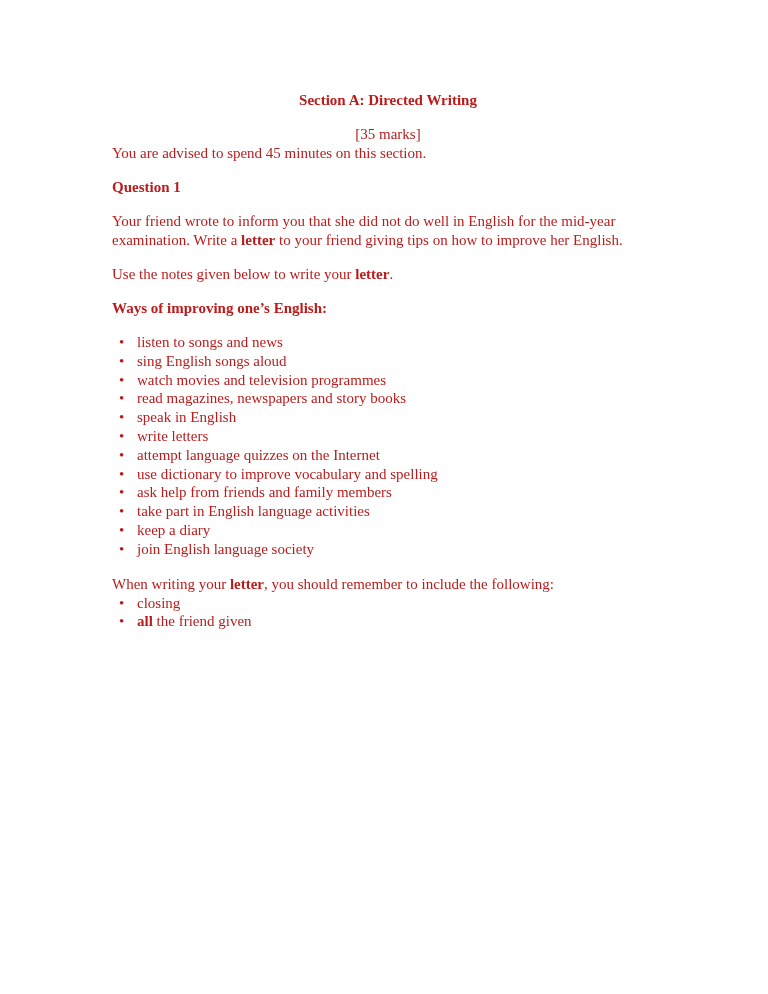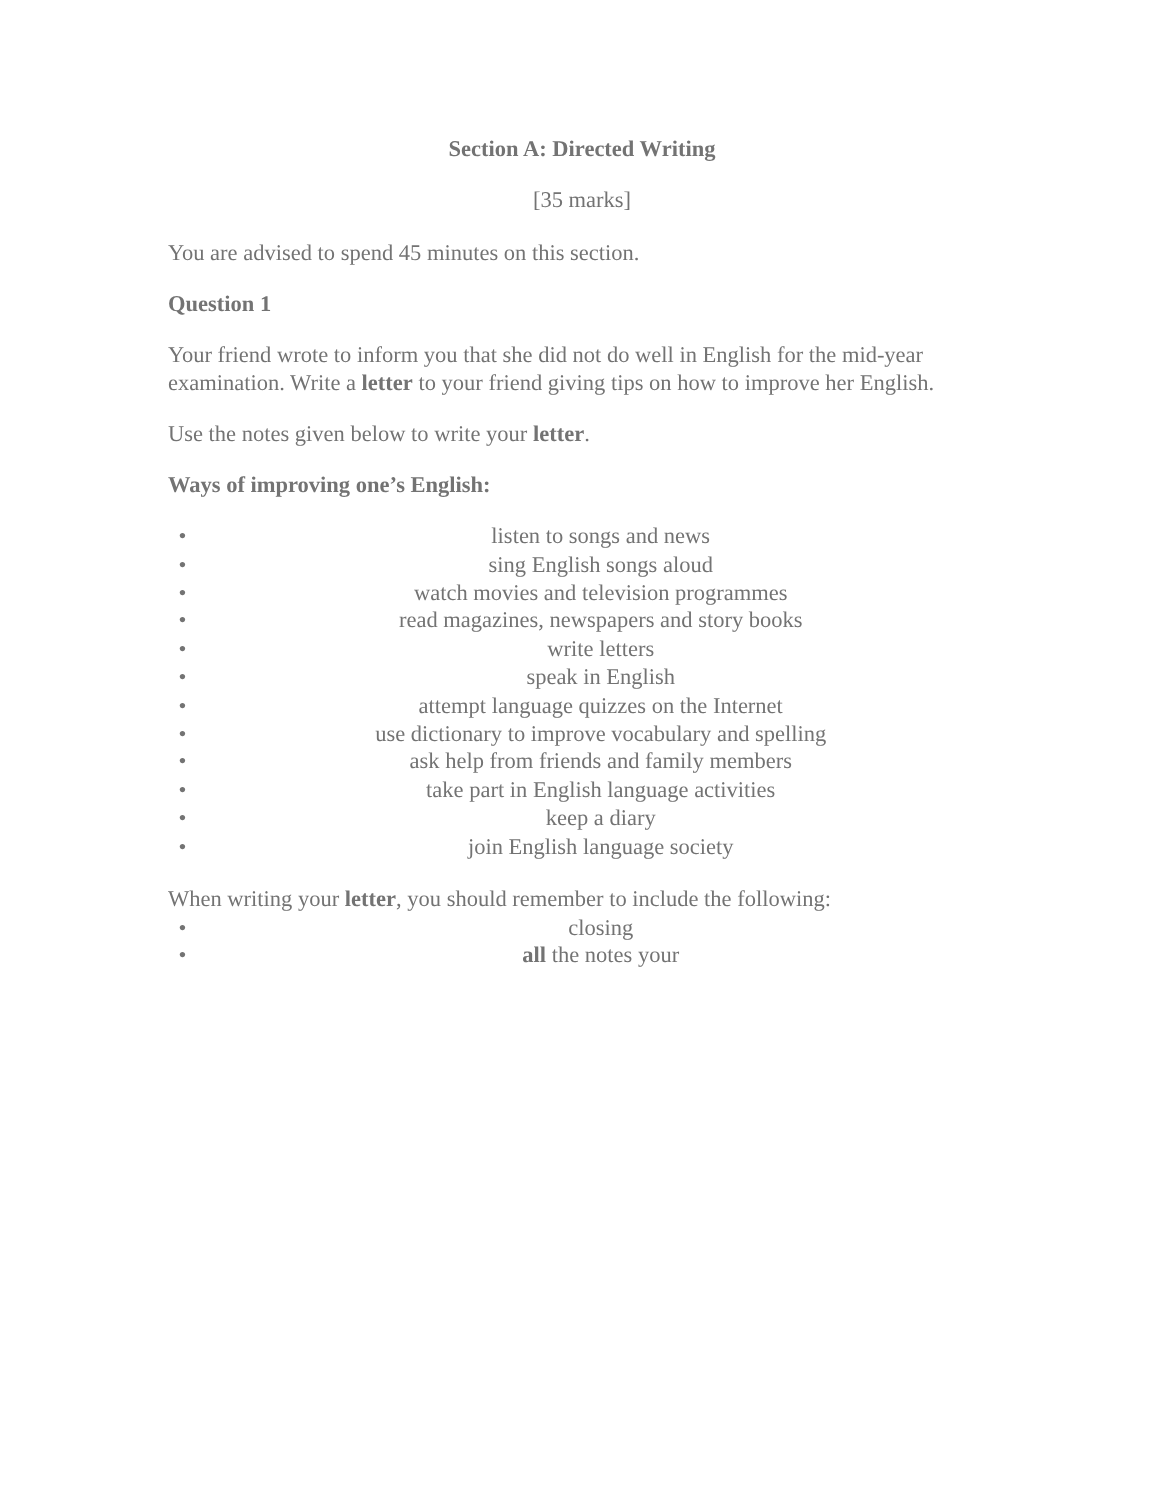--- a/index.html
+++ b/index.html
@@ -10,54 +10,53 @@
   .page {
     position: relative;
     width: 768px;
     height: 994px;
     margin: 0 auto;
     background: #ffffff;
     overflow: hidden;
     font-family: "Liberation Serif", "DejaVu Serif", serif;
     font-size: 15px;
     line-height: 19px;
-    color: #737373;
+    color: #b91c1c;
   }
   .content {
     padding: 91px 104px 0 112px;
   }
   p, h1 {
     margin: 0 0 15px 0;
     font-size: 15px;
     font-weight: normal;
   }
   .center { text-align: center; }
   .bold   { font-weight: bold; }
   .italic { }
   b       { font-weight: bold; }
   ul.bullets {
     list-style: none;
     margin: 0 0 16px 0;
     padding: 0;
-    text-align: center;
   }
   ul.bullets li {
     position: relative;
     padding-left: 25px;
     line-height: 18.8px;
   }
   ul.bullets li::before {
     content: "\2022";
     position: absolute;
     left: 7px;
     top: 0;
   }
   .no-gap { margin-bottom: 0; }
   .title-gap { margin-bottom: 15px; }
-  .marks-gap { margin-bottom: 16px; }
+  .marks-gap { margin-bottom: 0; }
 </style>
 </head>
 <body>
 
 <div class="page">
   <div class="content">
 
     <h1 class="center bold title-gap">Section A: Directed Writing</h1>
 
     <p class="center marks-gap">[35 marks]</p>
@@ -70,31 +69,31 @@
 
     <p><span>Use the notes given below to write your </span><b>letter</b><span>.</span></p>
 
     <p class="bold">Ways of improving one’s English:</p>
 
     <ul class="bullets">
         <li>listen to songs and news</li>
         <li>sing English songs aloud</li>
         <li>watch movies and television programmes</li>
         <li>read magazines, newspapers and story books</li>
+        <li>speak in English</li>
         <li>write letters</li>
-        <li>speak in English</li>
         <li>attempt language quizzes on the Internet</li>
         <li>use dictionary to improve vocabulary and spelling</li>
         <li>ask help from friends and family members</li>
         <li>take part in English language activities</li>
         <li>keep a diary</li>
         <li>join English language society</li>
       </ul>
 
     <p class="no-gap"><span>When writing your </span><b>letter</b><span>, you should remember to include the following:</span></p>
 
     <ul class="bullets">
         <li><span>closing</span></li>
-        <li><b>all</b><span> the notes your</span></li>
+        <li><b>all</b><span> the friend given</span></li>
       </ul>
 
   </div>
 </div>
 
 </body></html>

